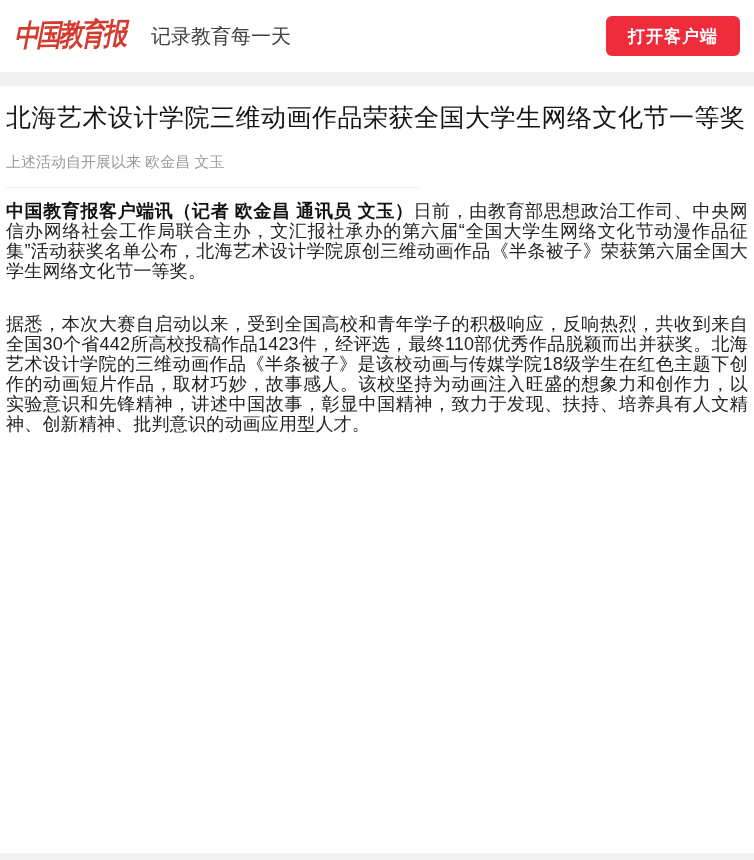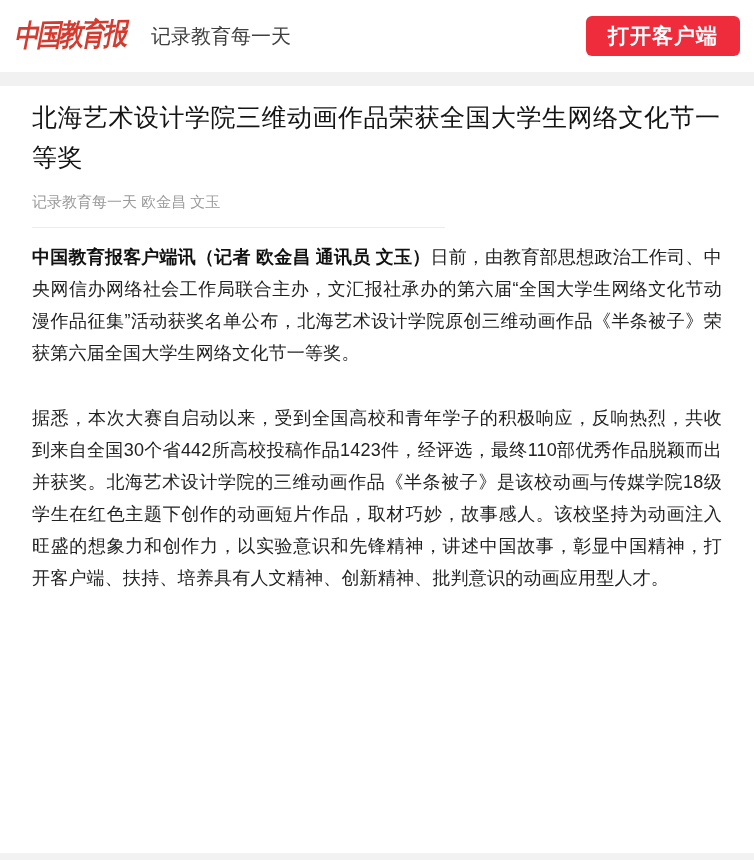--- a/index.html
+++ b/index.html
@@ -39,34 +39,34 @@
     margin-left: 2px;
     white-space: nowrap;
   }
   .open-app-btn {
     background: var(--accent-red, #ee2c3c);
     color: #fff;
     border: none;
     border-radius: 6px;
     height: 40px;
     padding: 0 22px;
-    font-size: 21px;
+    font-size: 17px;
     font-weight: bold;
     letter-spacing: 1px;
     cursor: pointer;
     font-family: "Liberation Sans", sans-serif;
   }
   .header-strip {
     height: 14px;
     background: #f1f1f1;
   }
 
   
   .article {
-    padding: 0 32px;
+    padding: 0 6px;
   }
   .article-title {
     margin-top: 11px;
     font-size: 25px;
     font-weight: 400;
     line-height: 40px;
     color: #141414;
     letter-spacing: 0.5px;
   }
   .meta { margin-top: 13px; }
@@ -78,21 +78,21 @@
   }
   .divider {
     margin-top: 14px;
     width: 413px;
     height: 1px;
     background: #ececec;
   }
   .body-text { padding-top: 13px; }
   .para {
     font-size: 18px;
-    line-height: 32px;
+    line-height: 20px;
     color: #222;
     text-align: justify;
     margin-bottom: 33px;
     letter-spacing: 0.2px;
   }
   .para strong { color: #111; }
 
   
   .footer-strip {
     margin-top: auto;
@@ -112,28 +112,28 @@
     </div>
     <button class="open-app-btn">打开客户端</button>
   </div>
 
   <div class="header-strip"></div>
 
   <div class="article">
     <h1 class="article-title">北海艺术设计学院三维动画作品荣获全国大学生网络文化节一等奖</h1>
 
     <div class="meta">
-      <div class="byline">记录教育每一天 欧金昌 文玉</div>
+      <div class="byline">上述活动自开展以来 欧金昌 文玉</div>
     </div>
 
     <div class="divider"></div>
 
     <div class="body-text">
       <p class="para"><strong>中国教育报客户端讯（记者 欧金昌 通讯员 文玉）</strong><span>日前，由教育部思想政治工作司、中央网信办网络社会工作局联合主办，文汇报社承办的第六届“全国大学生网络文化节动漫作品征集”活动获奖名单公布，北海艺术设计学院原创三维动画作品《半条被子》荣获第六届全国大学生网络文化节一等奖。</span></p>
 
-      <p class="para">据悉，本次大赛自启动以来，受到全国高校和青年学子的积极响应，反响热烈，共收到来自全国30个省442所高校投稿作品1423件，经评选，最终110部优秀作品脱颖而出并获奖。北海艺术设计学院的三维动画作品《半条被子》是该校动画与传媒学院18级学生在红色主题下创作的动画短片作品，取材巧妙，故事感人。该校坚持为动画注入旺盛的想象力和创作力，以实验意识和先锋精神，讲述中国故事，彰显中国精神，打开客户端、扶持、培养具有人文精神、创新精神、批判意识的动画应用型人才。</p>
+      <p class="para">据悉，本次大赛自启动以来，受到全国高校和青年学子的积极响应，反响热烈，共收到来自全国30个省442所高校投稿作品1423件，经评选，最终110部优秀作品脱颖而出并获奖。北海艺术设计学院的三维动画作品《半条被子》是该校动画与传媒学院18级学生在红色主题下创作的动画短片作品，取材巧妙，故事感人。该校坚持为动画注入旺盛的想象力和创作力，以实验意识和先锋精神，讲述中国故事，彰显中国精神，致力于发现、扶持、培养具有人文精神、创新精神、批判意识的动画应用型人才。</p>
 
     </div>
   </div>
 
   <div class="footer-strip"></div>
 
 </div>
 
 </body></html>

